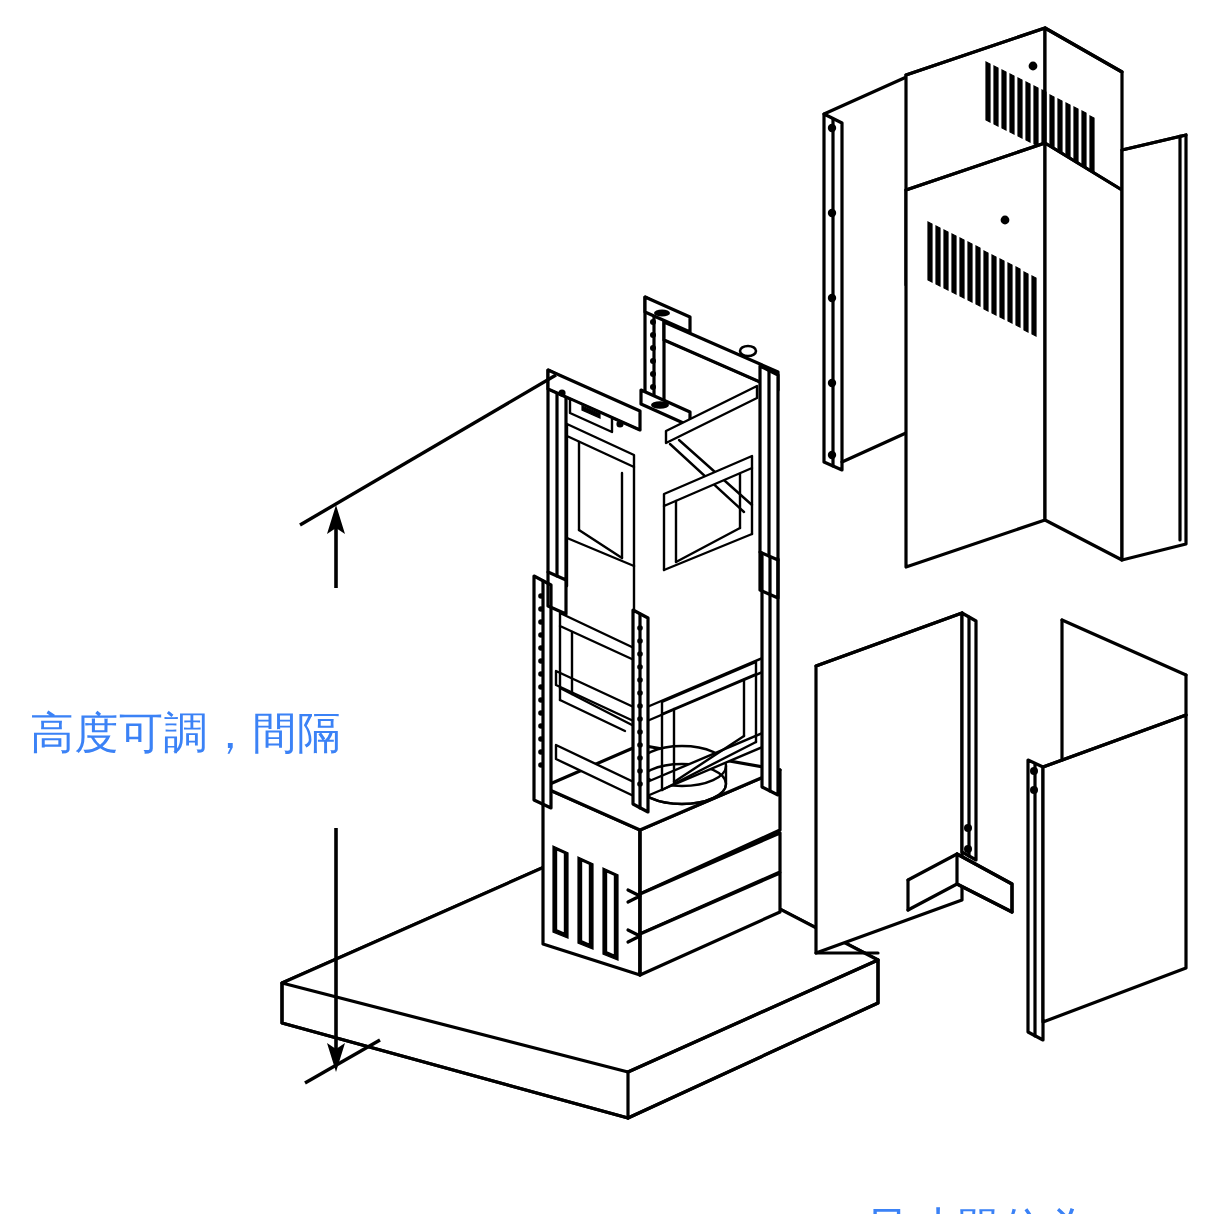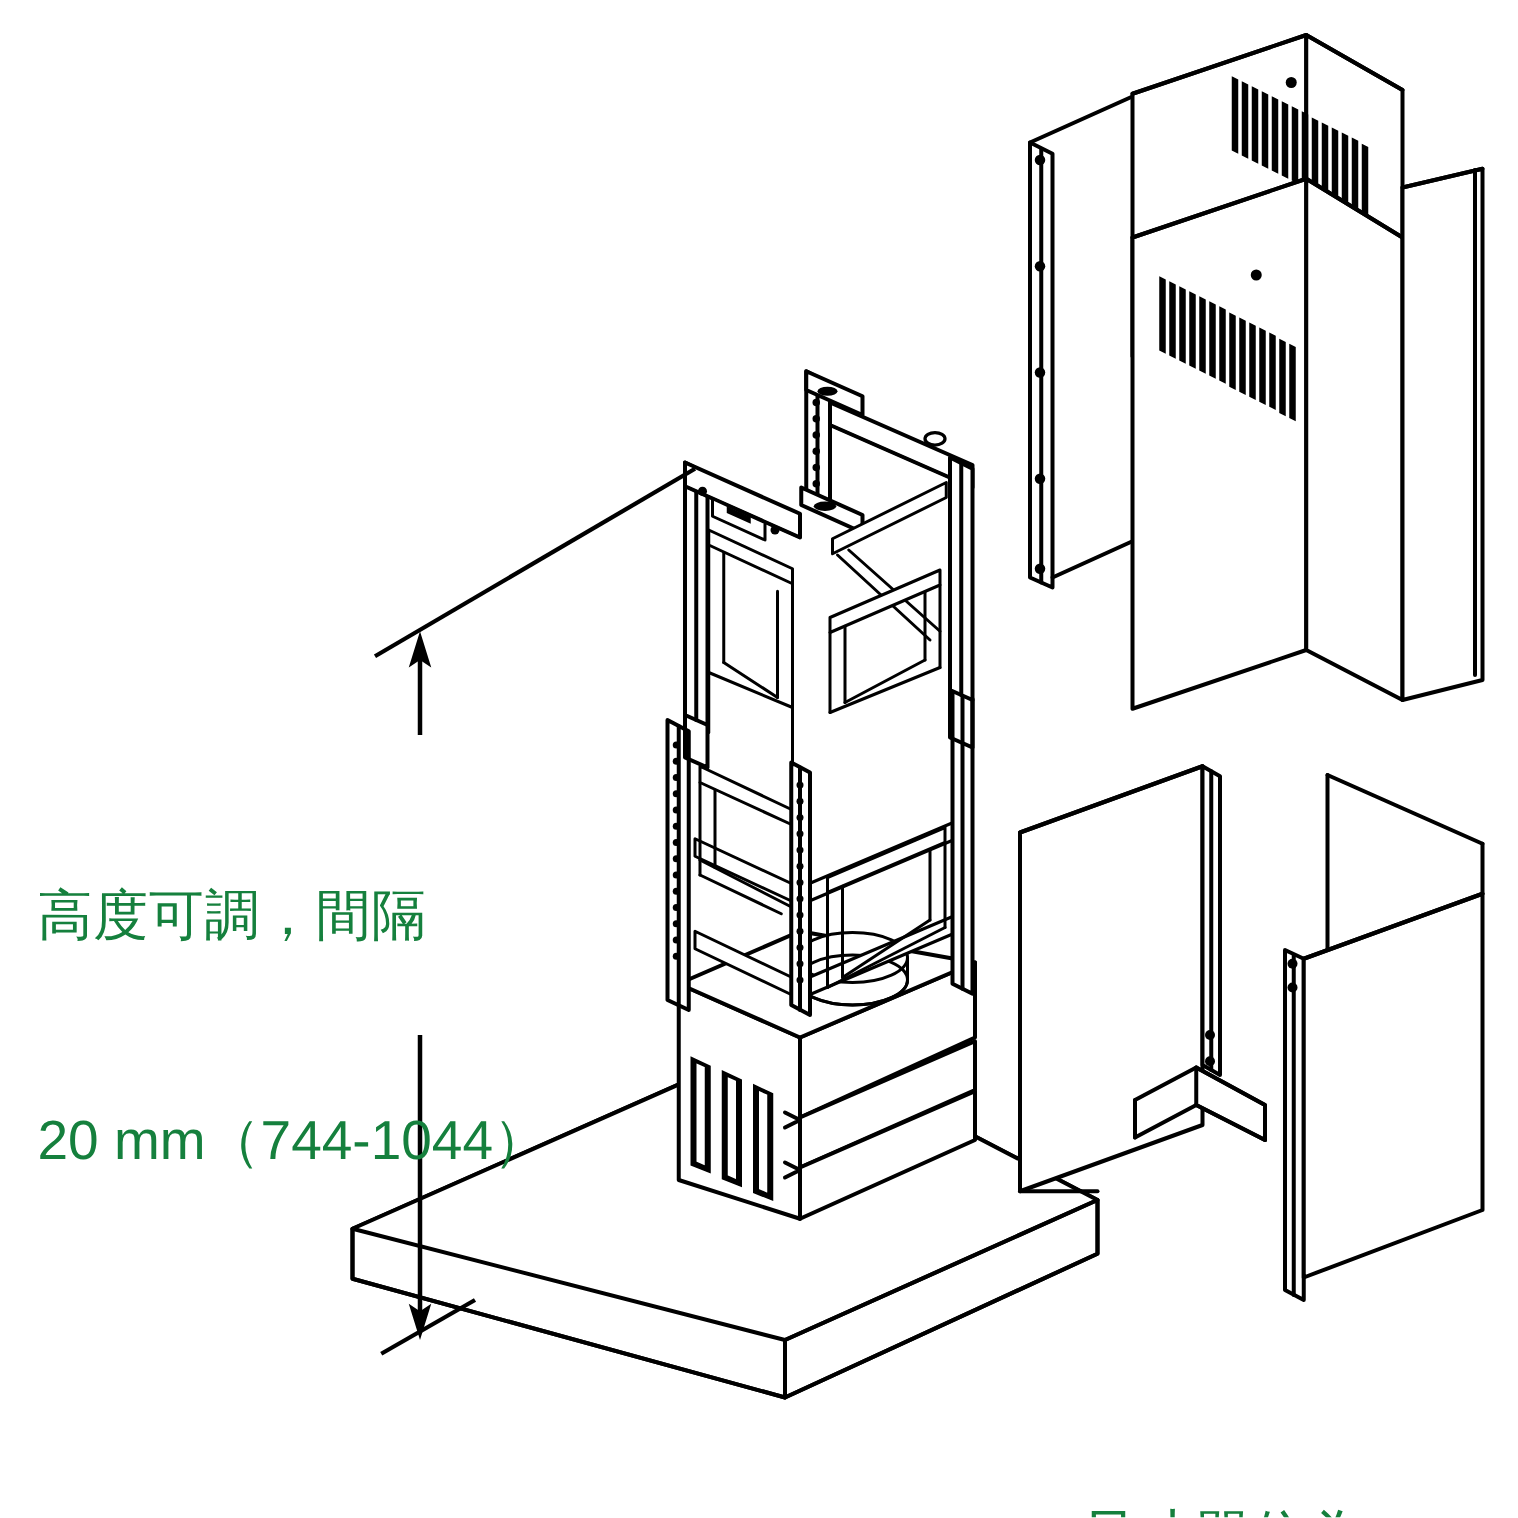--- a/index.html
+++ b/index.html
@@ -72,21 +72,21 @@
     stroke: #000000;
     stroke-width: 3.4;
     stroke-linecap: butt;
   }
   .arrowhead {
     fill: #000000;
   }
 
   .caption {
     position: absolute;
-    color: #15803d;
+    color: #3b82f6;
     white-space: pre;
   }
   #adjust-note {
     left: 30px;
     top: 583px;
     font-size: 44px;
     line-height: 60px;
     letter-spacing: 0.5px;
   }
   #adjust-note .cjk-line {
@@ -404,20 +404,19 @@
 
     <g>
       <path class="dim" d="M 336 828 L 336 1055"></path>
       <path class="arrowhead" d="M 336 1072 L 327 1043 L 336 1049 L 345 1043 Z"></path>
     </g>
 
   </svg>
 
   <div class="caption" id="adjust-note">
     <span class="cjk-line">高度可調，間隔</span>
-    <span class="num-line"><span>20 mm</span><span class="paren">（</span><span>744-1044</span><span class="paren">）</span></span>
   </div>
 
   <div class="caption" id="units-note">
     <span class="cjk">尺寸單位為</span><span class="lat">mm</span>
   </div>
 
 </div>
 
 </body></html>

